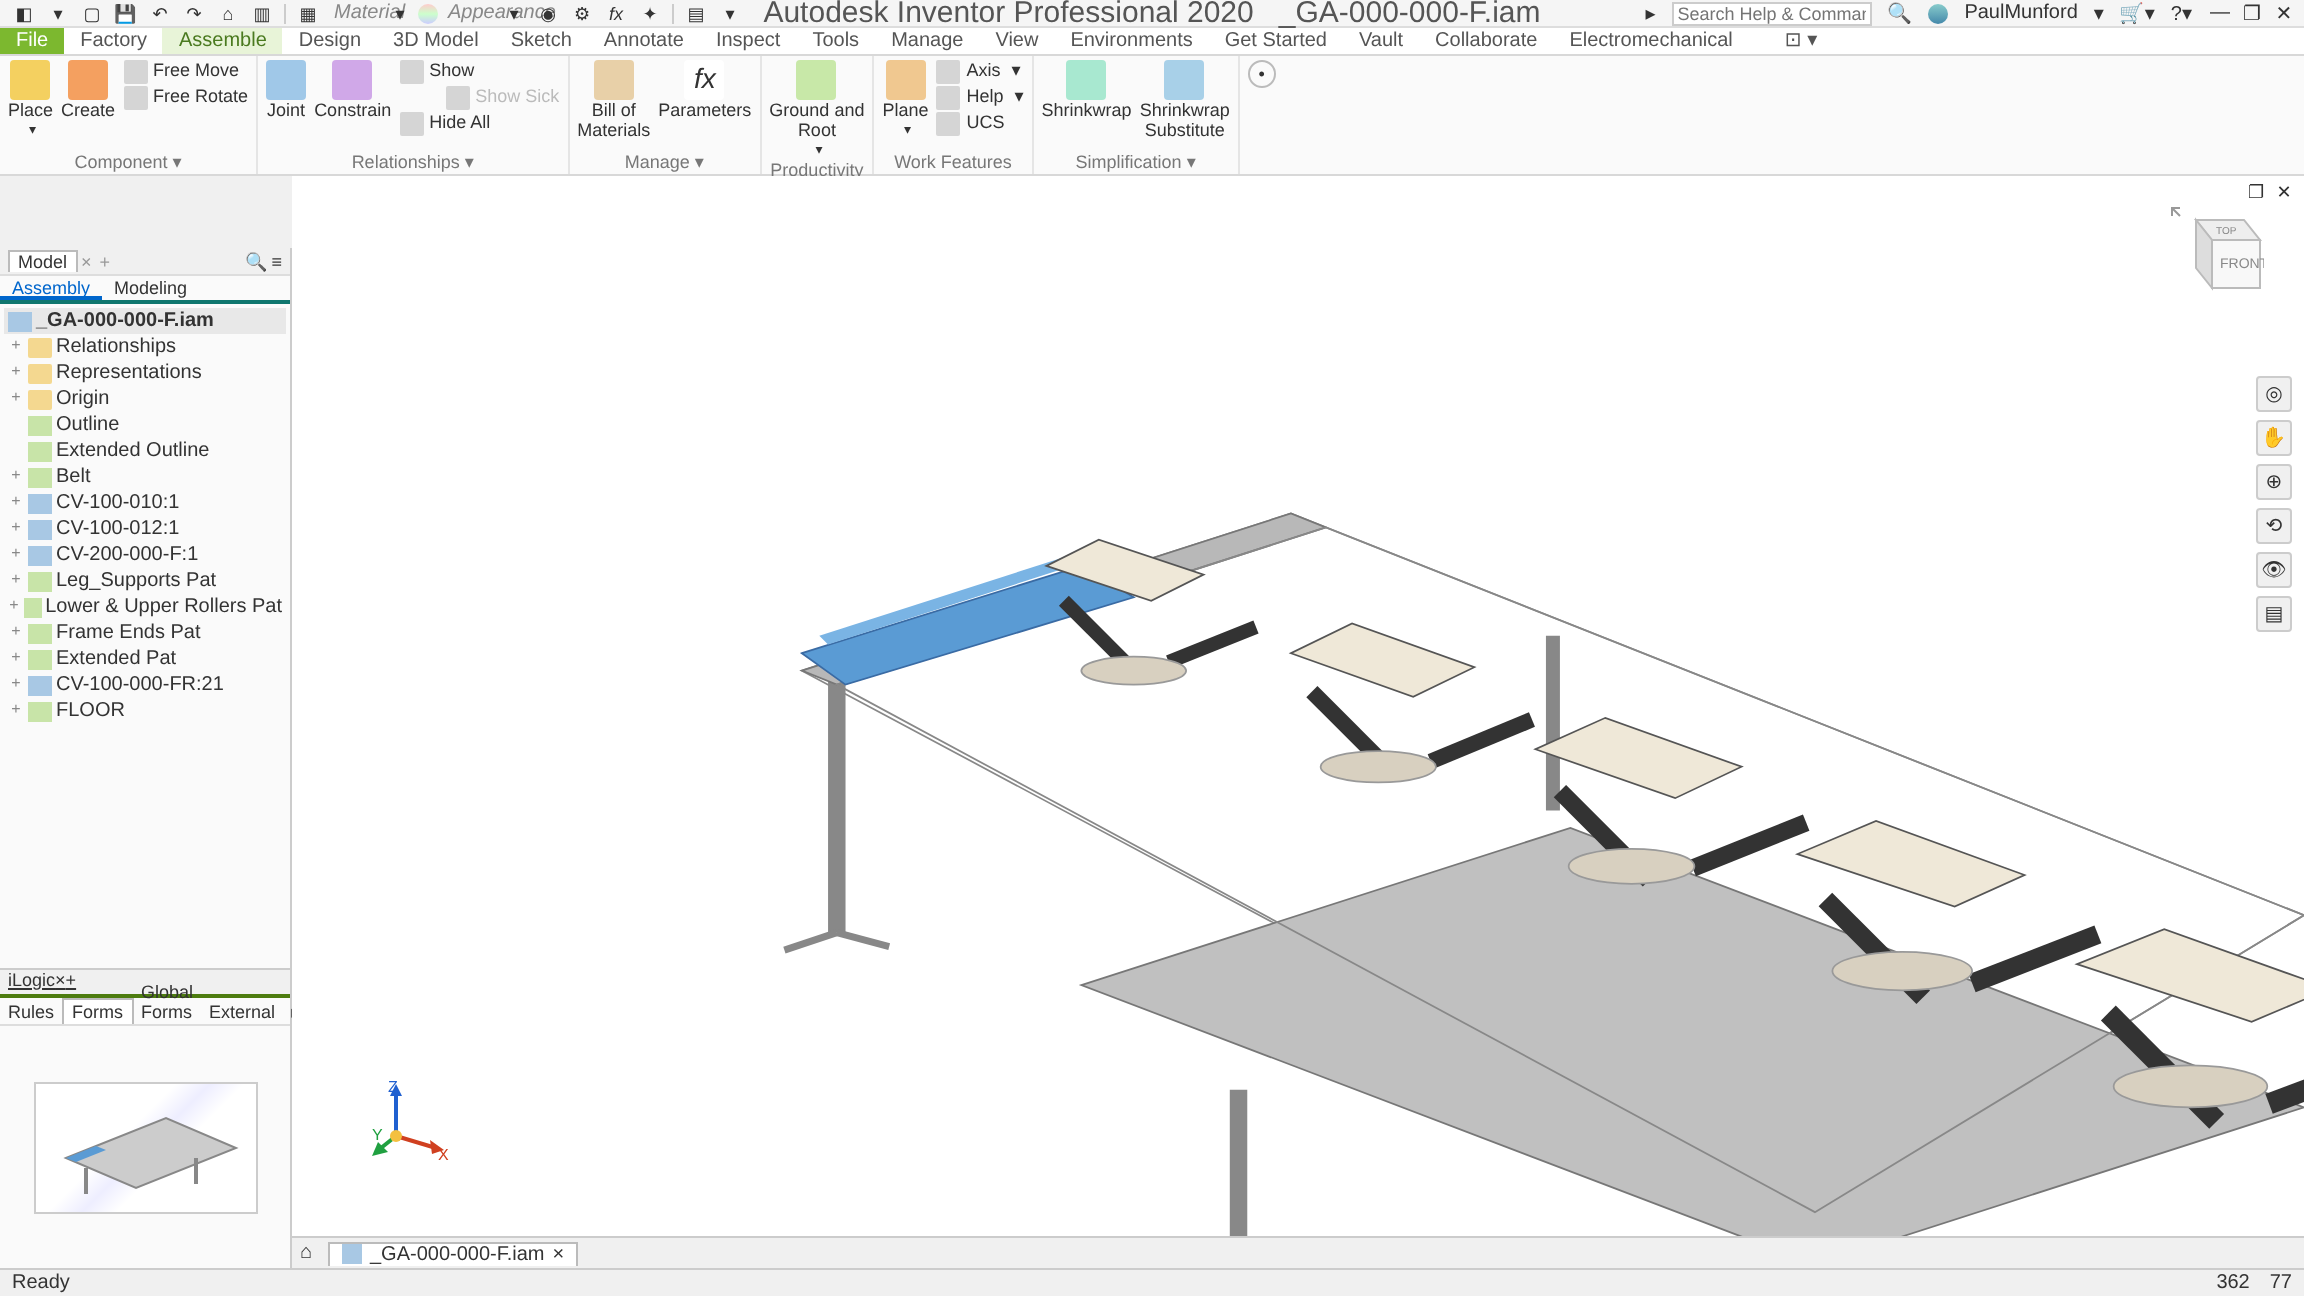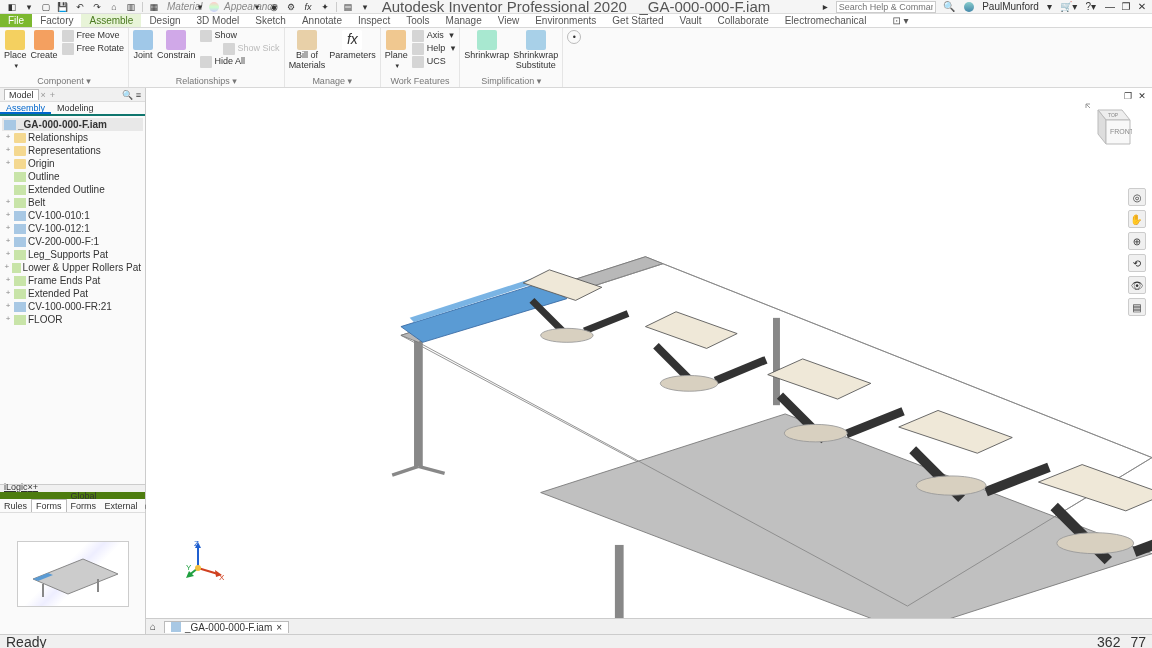--- a/index.html
+++ b/index.html
@@ -34,63 +34,63 @@
 .ribbon-group-top { display: flex; align-items: flex-start; gap: 4px; flex: 1;}
 .ribbon-big { display: flex; flex-direction: column; align-items: center; gap: 1px; cursor: pointer; font-size: 9px; text-align:center; line-height:1.1;}
 .ribbon-big .icon { width: 20px; height: 20px; background: #e0e0e0; border-radius: 2px; }
 .ribbon-small-col { display: flex; flex-direction: column; gap: 1px;}
 .ribbon-small { display: flex; align-items: flex-start; gap: 3px; font-size: 9px; cursor: pointer; line-height: 1.3;}
 .ribbon-small .smicon { width: 12px; height: 12px; background: #d5d5d5; border-radius: 1px;}
 .caret { font-size: 7px; margin-left: 2px; }
 
 
 .workspace { display: flex; height: 546px; }
-.left-panel { width: 146px; background: #fafafa; border-right: 1px solid #ccc; display: flex; flex-direction: column;}
+.left-panel { width: 146px; background: #fafafa; border-right: 1px solid #ccc; display: flex; flex-direction: column; margin-top: 36px;}
 .panel-tabs { height: 14px; display: flex; align-items: center; border-bottom: 1px solid #ddd; background: #f0f0f0; font-size: 9px; padding: 0 4px;}
 .panel-tabs .tab { padding: 0 4px; cursor:pointer;}
 .panel-tabs .tab.active { background: #fff; border: 1px solid #bbb; border-bottom: none; }
 .panel-tabs .close { margin-left: 2px; cursor: pointer; color: #999;}
 .panel-tabs .plus { cursor:pointer; color: #999; margin-left: 4px;}
 .panel-tabs .right { margin-left: auto; display:flex; gap:2px;}
 .panel-sub { height: 14px; display: flex; font-size: 9px; border-bottom: 2px solid #0f766e;}
 .panel-sub span { padding: 1px 6px; cursor:pointer;}
 .panel-sub span.active { color: #0066cc; border-bottom: 2px solid #0066cc;}
 .tree { flex: 1; overflow: auto; font-size: 10px; padding: 2px;}
 .tree-item { display: flex; align-items: center; gap: 2px; padding: 0 2px; line-height: 1.3; cursor:pointer; white-space:nowrap;}
 .tree-item .exp { width: 8px; text-align: center; color: #888; font-size:8px;}
 .tree-item .ticon { width: 12px; height: 10px; display: inline-flex; align-items:center; justify-content:center;}
 .tree-item.root { font-weight: bold; background: #e8e8e8;}
 .folder-icon { background: #f4d890; border-radius: 1px;}
 .part-icon { background: #c8e4a8;}
 .asm-icon { background: #a8c8e4;}
 
 
 .ilogic { height: 150px; border-top: 1px solid #ccc; display: flex; flex-direction: column;}
-.ilogic-tabs { height: 14px; display: flex; font-size: 9px; border-bottom: 7px solid #4d7c0f; background:#f0f0f0; padding:0 4px; align-items:flex-end;text-decoration:underline;}
+.ilogic-tabs { height: 14px; display: flex; font-size: 9px; border-bottom: 2px solid #4d7c0f; background:#f0f0f0; padding:0 4px; align-items:flex-start;text-decoration:underline;}
 .ilogic-sub { height: 14px; display: flex; font-size: 9px; border-bottom: 1px solid #ddd; align-items:flex-end;}
 .ilogic-sub span { padding: 1px 4px; cursor:pointer; font-size:9px;}
 .ilogic-sub span.active { background:#fff; border:1px solid #bbb; border-bottom:none;}
 .thumb { flex:1; padding: 8px; display:flex; align-items:center; justify-content:center;}
 .thumb-img { width: 112px; height: 66px; border: 1px solid #ccc; background: linear-gradient(135deg, #fff 40%, #eef 50%, #fff 60%); display:flex; align-items:center; justify-content:center;}
 
 
 .canvas { flex: 1; background: #fff; position: relative; overflow:hidden;}
 .viewcube { position: absolute; top: 14px; right: 20px; width: 48px; height: 48px;}
 .nav-tools { position: absolute; right: 6px; top: 100px; display: flex; flex-direction: column; gap: 4px;}
 .nav-tool { width: 18px; height: 18px; background: #f0f0f0; border: 1px solid #ccc; border-radius: 2px; cursor:pointer; display:flex; align-items:center; justify-content:center; font-size:10px;}
 .canvas-close { position: absolute; right: 4px; top: 2px; display:flex; gap:2px;}
 .canvas-close span { width:12px; height:12px; cursor:pointer; display:flex; align-items:center; justify-content:center; font-size:9px;}
 .triad { position: absolute; left: 40px; bottom: 54px; width: 40px; height: 40px;}
 .doc-tab-bar { position: absolute; bottom: 0; left: 0; right: 0; height: 16px; background: #f0f0f0; border-top: 1px solid #ccc; display: flex; align-items: center; padding: 0 4px; font-size:10px;}
 .doc-tab-bar .home { width: 14px; cursor:pointer;}
 .doc-tab { background: #fff; border: 1px solid #bbb; border-bottom: none; padding: 0 6px; display: flex; align-items: center; gap: 4px; cursor:pointer;}
 .model-placeholder { position:absolute; left:220px; top:160px; right:0; bottom:40px; }
 
 
-.statusbar { height: 14px; background: #f0f0f0; border-top: 1px solid #ccc; display: flex; align-items: center; justify-content: space-between; padding: 0 6px; font-size: 14px;}
+.statusbar { height: 14px; background: #f0f0f0; border-top: 1px solid #ccc; display: flex; align-items: center; justify-content: space-between; padding: 0 6px; font-size: 10px;}
 .statusbar .right { display:flex; gap: 10px;}
 .user-avatar { width: 10px; height: 10px; background: linear-gradient(#8cc,#48a); border-radius: 50%;}
 </style>
 </head>
 <body>
 
 <div class="titlebar">
   <div class="titlebar-left qat">
     <span class="qat-btn">◧</span>
     <span class="qat-btn">▾</span>
@@ -213,20 +213,31 @@
           <div class="icon" style="background:#e8d0a8"></div>
           <span style="white-space:pre;">Bill of
 Materials</span>
         </div>
       <div class="ribbon-big">
           <div class="icon" style="background:#fff;font-style:italic;font-size:14px;display:flex;align-items:center;justify-content:center;">fx</div>
           <span>Parameters</span>
         </div>
     </div>
     <div class="ribbon-group-label">Manage ▾</div>
+  </div>
+  <div class="ribbon-group">
+    <div class="ribbon-group-top">
+      <div class="ribbon-big">
+          <div class="icon" style="background:#c8e8a8"></div>
+          <span style="white-space:pre;">Ground and
+Root</span>
+          <span class="caret">▾</span>
+        </div>
+    </div>
+    <div class="ribbon-group-label">Productivity</div>
   </div>
   <div class="ribbon-group">
     <div class="ribbon-group-top">
       <div class="ribbon-big">
           <div class="icon" style="background:#f0c890"></div>
           <span>Plane</span>
           <span class="caret">▾</span>
         </div>
       <div class="ribbon-small-col">
         <div class="ribbon-small"><span class="smicon"></span><span>Axis</span>&nbsp;▾</div>

